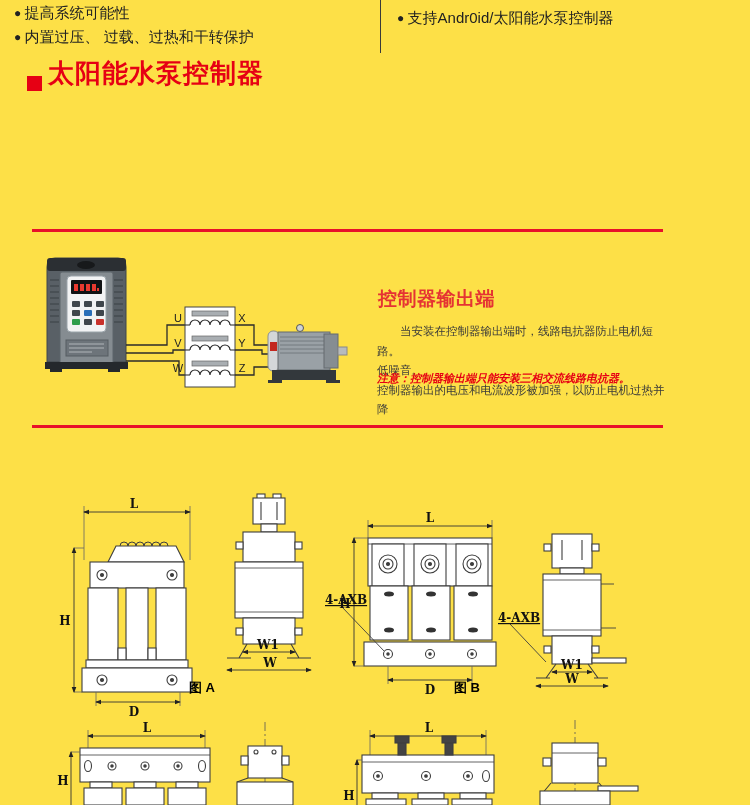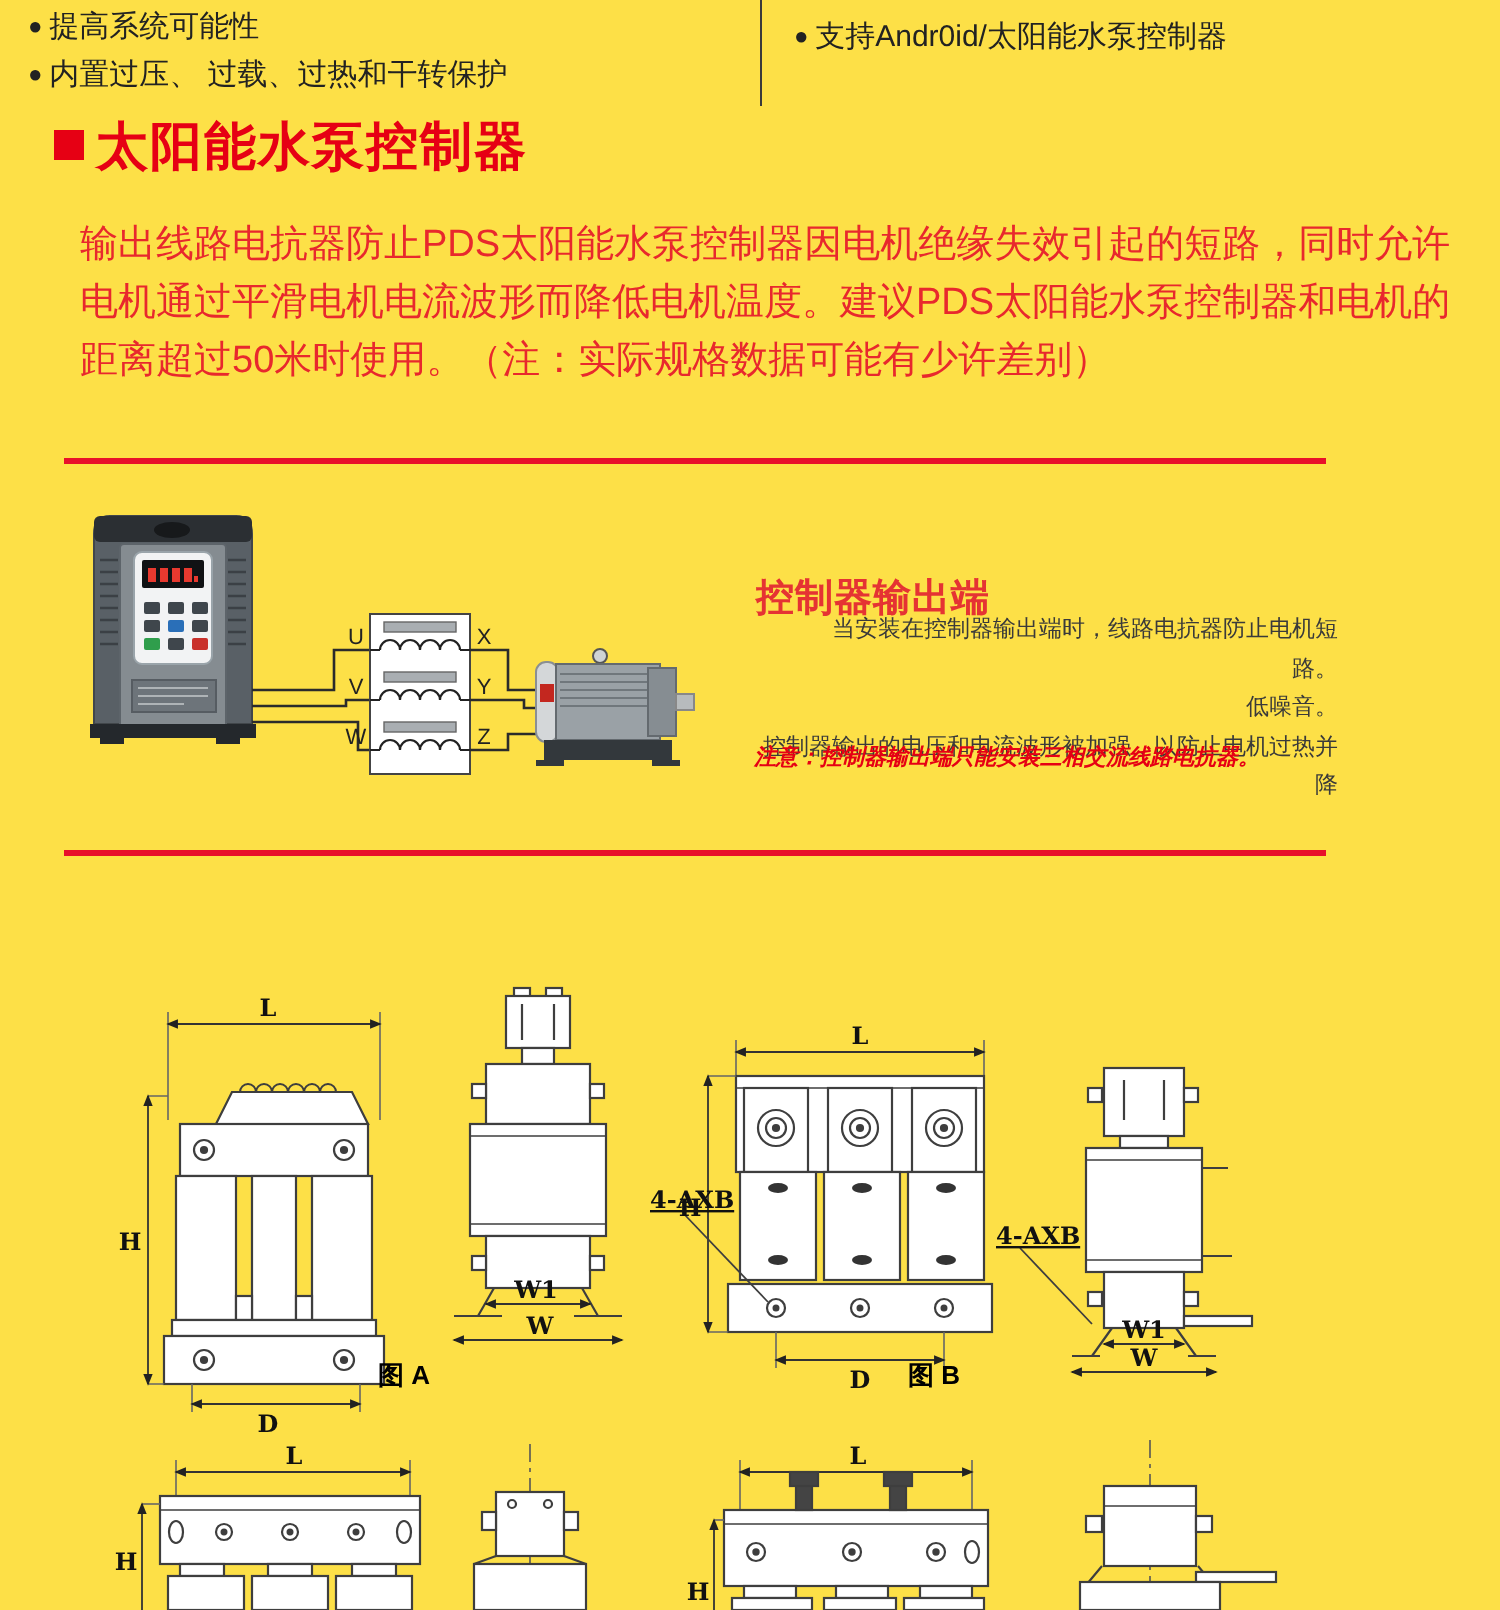--- a/index.html
+++ b/index.html
@@ -3,30 +3,30 @@
 <meta charset="utf-8">
 <style>
   html,body{margin:0;padding:0;background:#fff;}
   .page{position:relative;width:750px;height:805px;background:#fde047;overflow:hidden;
         font-family:"Liberation Sans","DejaVu Sans",sans-serif;}
   
   .hdr-item{position:absolute;font-size:15px;color:#222;white-space:nowrap;}
   .hdr-item::before{content:"● ";font-size:12px;position:relative;top:-1px;}
   .hdr-divider{position:absolute;left:380px;top:0;width:1px;height:53px;background:#3a3a3a;}
   
-  .heading{position:absolute;left:27px;top:56px;display:flex;align-items:flex-start;}
+  .heading{position:absolute;left:27px;top:56px;display:flex;align-items:flex-end;}
   .heading .sq{width:15px;height:15px;background:#e60014;margin:9px 6px 0 0;}
   .heading .txt{font-size:26px;font-weight:bold;color:#e60014;letter-spacing:1px;white-space:nowrap;}
   
   .intro{position:absolute;left:40px;top:108px;font-size:19px;line-height:29px;color:#e8282d;white-space:nowrap;}
   
   .rule{position:absolute;left:32px;width:631px;height:3px;background:#e8102a;}
   
   .ib-title{position:absolute;left:378px;top:286px;font-size:19px;font-weight:bold;color:#e53333;letter-spacing:.5px;}
-  .ib-body{position:absolute;left:377px;top:306px;width:292px;font-size:11.5px;line-height:19.5px;color:#3a3a3a;text-align:right;}
+  .ib-body{position:absolute;left:377px;top:322px;width:292px;font-size:11.5px;line-height:19.5px;color:#3a3a3a;}
   .ib-note{position:absolute;left:377px;top:371px;font-size:11px;font-style:italic;font-weight:700;color:#e60014;}
   svg{position:absolute;}
   .dimtxt{font-family:"DejaVu Serif","Liberation Serif",serif;font-weight:bold;font-size:12px;fill:#111;}
   .captxt{font-family:"Liberation Sans",sans-serif;font-weight:bold;font-size:13px;fill:#000;}
   .wiretxt{font-family:"Liberation Sans",sans-serif;font-size:11px;fill:#222;}
 </style>
 </head>
 <body>
 
 <div class="page">
@@ -34,25 +34,20 @@
   <div class="hdr-item" style="left:14px;top:4px">提高系统可能性</div>
   <div class="hdr-item" style="left:14px;top:28px">内置过压、 过载、过热和干转保护</div>
   <div class="hdr-divider"></div>
   <div class="hdr-item" style="left:397px;top:9px">支持Andr0id/太阳能水泵控制器</div>
 
   <div class="heading">
     <span class="sq"></span>
     <span class="txt">太阳能水泵控制器</span>
   </div>
 
-  <div class="intro">
-    <div>输出线路电抗器防止PDS太阳能水泵控制器因电机绝缘失效引起的短路，同时允许</div>
-    <div>电机通过平滑电机电流波形而降低电机温度。建议PDS太阳能水泵控制器和电机的</div>
-    <div>距离超过50米时使用。（注：实际规格数据可能有少许差别）</div>
-  </div>
 
   <div class="rule" style="top:229px"></div>
   <div class="rule" style="top:425px"></div>
 
   <svg style="left:32px;top:232px" width="631" height="193" viewBox="0 0 631 193">
 
     <g>
       <path d="M15,35 Q15,26 23,26 L86,26 Q94,26 94,35 L94,130 L15,130 Z" fill="#596066" stroke="#41464a"></path>
       <rect x="15" y="26" width="79" height="13" rx="3" fill="#2b2f33"></rect>
       <ellipse cx="54" cy="33" rx="9" ry="4" fill="#17191b"></ellipse>

